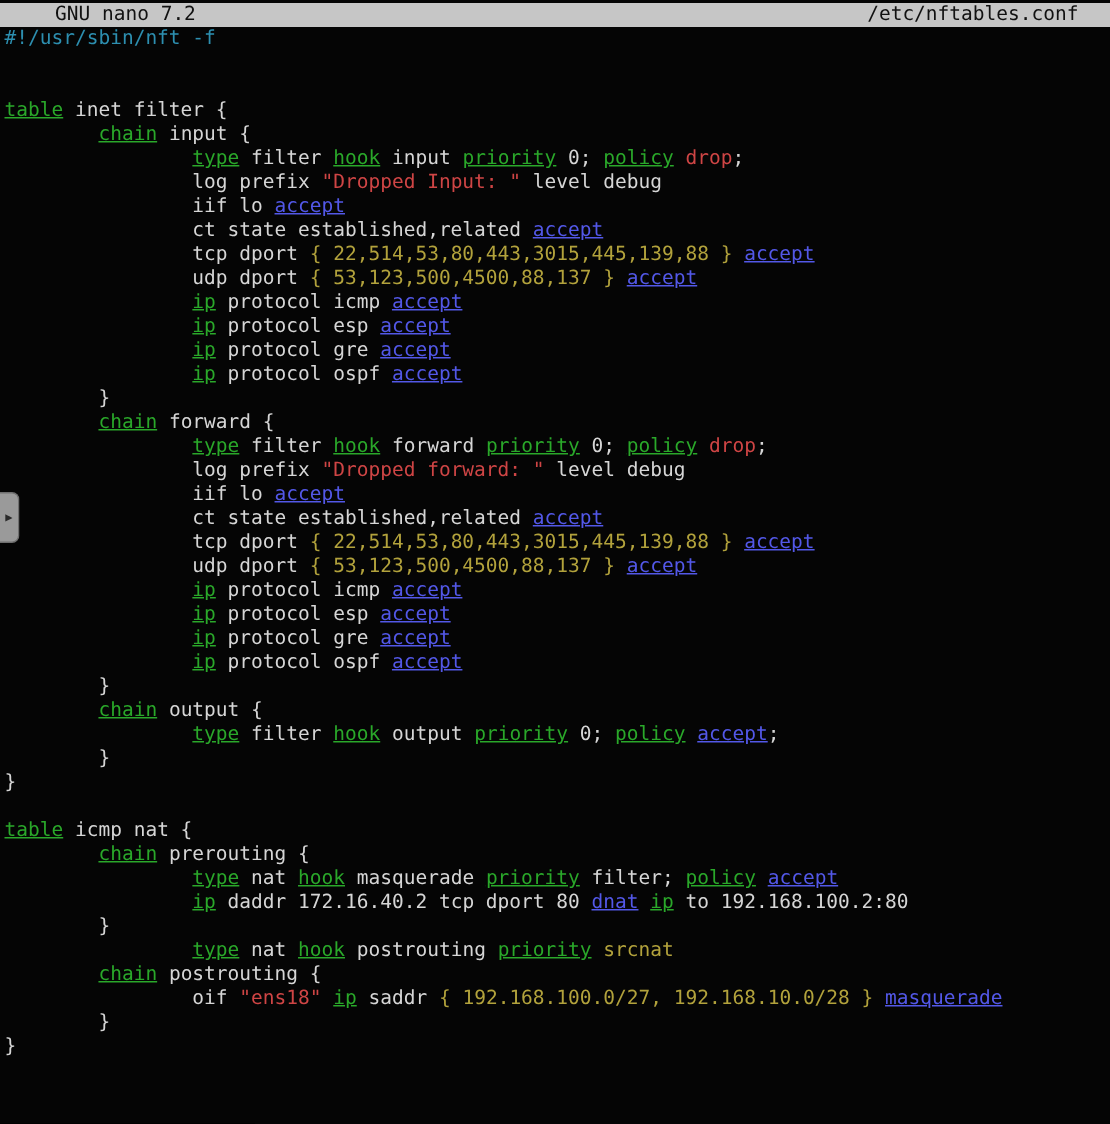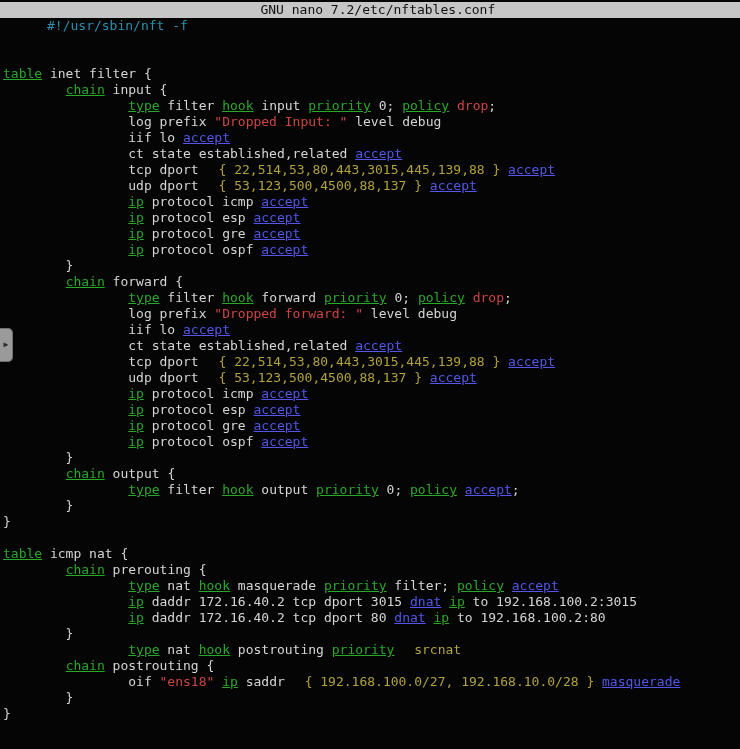--- a/index.html
+++ b/index.html
@@ -7,33 +7,33 @@
     position:relative;
     width:740px;height:749px;
     background:var(--bg,#050505);
     box-sizing:border-box;
     padding-top:2px;
     font-family:"DejaVu Sans Mono","Liberation Mono",monospace;
     font-size:13px;line-height:16px;
     overflow:hidden;
   }
   .titlebar{
-    display:flex;justify-content:center;
+    display:flex;justify-content:space-between;
     background:var(--titlebar_bg,#c6c6c6);
     color:var(--titlebar_fg,#111);
-    height:16px;padding:0 7px;white-space:pre;
+    height:16px;padding:0 21px;white-space:pre;
   }
   .editor{padding-left:3px;}
   .code-line{white-space:pre;height:16px;}
   .tok-d{color:var(--fg,#d6d6d6);}
   .tok-g{color:var(--green,#2aa82a);text-decoration:underline;}
   .tok-r{color:var(--red,#cf4545);}
   .tok-b{color:var(--blue,#5358e8);text-decoration:underline;}
-  .tok-y{color:var(--yellow,#b2a23c);margin-left:12px;}
-  .tok-c{color:var(--cyan,#2d8fb0);margin-left:44px;}
+  .tok-y{color:var(--yellow,#b2a23c);}
+  .tok-c{color:var(--cyan,#2d8fb0);}
   .side-toggle{
     position:absolute;left:0;top:328px;width:13px;height:34px;
     background:var(--toggle_bg,#9a9a9a);
     border:1px solid #6f6f6f;border-left:none;
     border-radius:0 5px 5px 0;
     display:flex;align-items:center;justify-content:center;
     color:var(--toggle_fg,#2a2a2a);
     font-size:8px;cursor:pointer;box-sizing:border-box;
   }
 </style>
@@ -77,21 +77,20 @@
       <div class="code-line"><span class="tok-d">                </span><span class="tok-g">ip</span><span class="tok-d"> protocol ospf </span><span class="tok-b">accept</span></div>
       <div class="code-line"><span class="tok-d">        }</span></div>
       <div class="code-line"><span class="tok-d">        </span><span class="tok-g">chain</span><span class="tok-d"> output {</span></div>
       <div class="code-line"><span class="tok-d">                </span><span class="tok-g">type</span><span class="tok-d"> filter </span><span class="tok-g">hook</span><span class="tok-d"> output </span><span class="tok-g">priority</span><span class="tok-d"> 0; </span><span class="tok-g">policy</span><span class="tok-d"> </span><span class="tok-b">accept</span><span class="tok-d">;</span></div>
       <div class="code-line"><span class="tok-d">        }</span></div>
       <div class="code-line"><span class="tok-d">}</span></div>
       <div class="code-line"></div>
       <div class="code-line"><span class="tok-g">table</span><span class="tok-d"> icmp nat {</span></div>
       <div class="code-line"><span class="tok-d">        </span><span class="tok-g">chain</span><span class="tok-d"> prerouting {</span></div>
       <div class="code-line"><span class="tok-d">                </span><span class="tok-g">type</span><span class="tok-d"> nat </span><span class="tok-g">hook</span><span class="tok-d"> masquerade </span><span class="tok-g">priority</span><span class="tok-d"> filter; </span><span class="tok-g">policy</span><span class="tok-d"> </span><span class="tok-b">accept</span></div>
-      <div class="code-line"><span class="tok-d">                </span><span class="tok-g">ip</span><span class="tok-d"> daddr 172.16.40.2 tcp dport 3015 </span><span class="tok-b">dnat</span><span class="tok-d"> </span><span class="tok-g">ip</span><span class="tok-d"> to 192.168.100.2:3015</span></div>
       <div class="code-line"><span class="tok-d">                </span><span class="tok-g">ip</span><span class="tok-d"> daddr 172.16.40.2 tcp dport 80 </span><span class="tok-b">dnat</span><span class="tok-d"> </span><span class="tok-g">ip</span><span class="tok-d"> to 192.168.100.2:80</span></div>
       <div class="code-line"><span class="tok-d">        }</span></div>
       <div class="code-line"><span class="tok-d">                </span><span class="tok-g">type</span><span class="tok-d"> nat </span><span class="tok-g">hook</span><span class="tok-d"> postrouting </span><span class="tok-g">priority</span><span class="tok-d"> </span><span class="tok-y">srcnat</span></div>
       <div class="code-line"><span class="tok-d">        </span><span class="tok-g">chain</span><span class="tok-d"> postrouting {</span></div>
       <div class="code-line"><span class="tok-d">                oif </span><span class="tok-r">"ens18"</span><span class="tok-d"> </span><span class="tok-g">ip</span><span class="tok-d"> saddr </span><span class="tok-y">{ 192.168.100.0/27, 192.168.10.0/28 }</span><span class="tok-d"> </span><span class="tok-b">masquerade</span></div>
       <div class="code-line"><span class="tok-d">        }</span></div>
       <div class="code-line"><span class="tok-d">}</span></div>
     </div>
 
   <div class="side-toggle">

